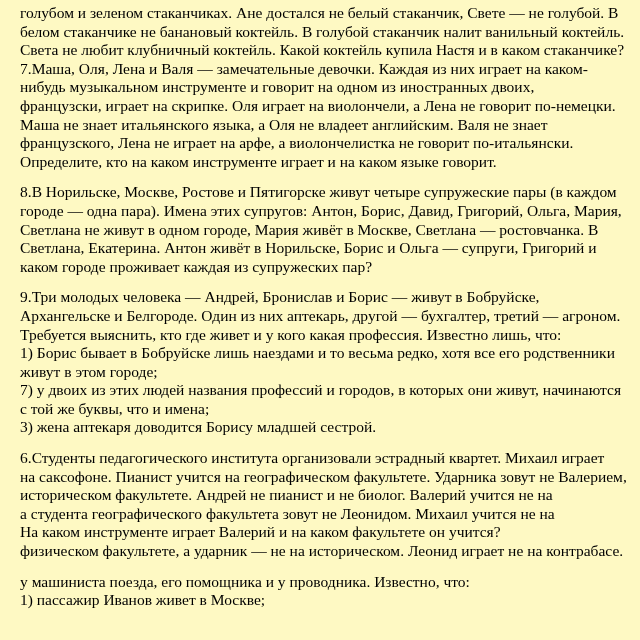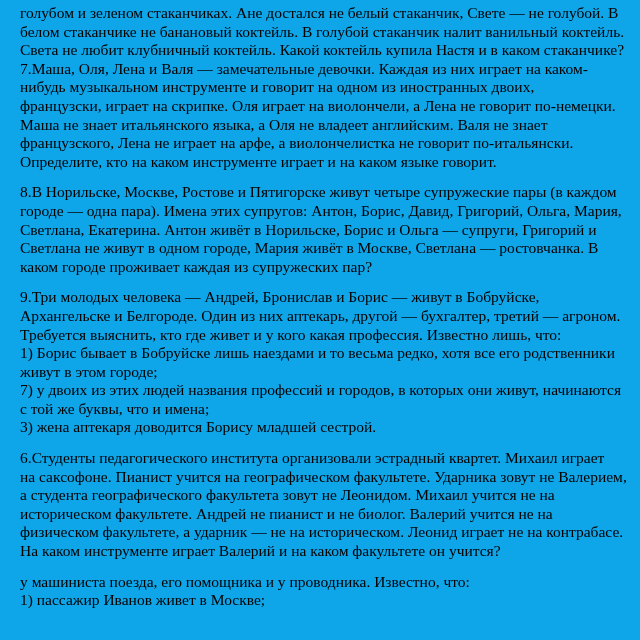--- a/index.html
+++ b/index.html
@@ -6,21 +6,21 @@
       margin: 0;
       padding: 0;
       background: #ffffff;
       overflow: hidden;
     }
     .page {
       width: 640px;
       height: 640px;
       box-sizing: border-box;
       padding: 4px 14px 0 20px;
-      background: #0ea5e9;
+      background: #fef9c3;
       color: #000000;
       font-family: "Liberation Serif", "DejaVu Serif", serif;
       font-size: 15.5px;
       line-height: 18.6px;
       overflow: hidden;
     }
     .paragraph {
       margin: 0 0 12px 0;
     }
     .paragraph.no-gap {
@@ -46,40 +46,40 @@
         <div class="text-line">7.Маша, Оля, Лена и Валя — замечательные девочки. Каждая из них играет на каком-</div>
         <div class="text-line">нибудь музыкальном инструменте и говорит на одном из иностранных двоих,</div>
         <div class="text-line">французски, играет на скрипке. Оля играет на виолончели, а Лена не говорит по-немецки.</div>
         <div class="text-line">Маша не знает итальянского языка, а Оля не владеет английским. Валя не знает</div>
         <div class="text-line">французского, Лена не играет на арфе, а виолончелистка не говорит по-итальянски.</div>
         <div class="text-line">Определите, кто на каком инструменте играет и на каком языке говорит.</div>
       </div>
       <div class="paragraph">
         <div class="text-line">8.В Норильске, Москве, Ростове и Пятигорске живут четыре супружеские пары (в каждом</div>
         <div class="text-line">городе — одна пара). Имена этих супругов: Антон, Борис, Давид, Григорий, Ольга, Мария,</div>
+        <div class="text-line">Светлана не живут в одном городе, Мария живёт в Москве, Светлана — ростовчанка. В</div>
         <div class="text-line">Светлана, Екатерина. Антон живёт в Норильске, Борис и Ольга — супруги, Григорий и</div>
-        <div class="text-line">Светлана не живут в одном городе, Мария живёт в Москве, Светлана — ростовчанка. В</div>
         <div class="text-line">каком городе проживает каждая из супружеских пар?</div>
       </div>
       <div class="paragraph">
         <div class="text-line">9.Три молодых человека — Андрей, Бронислав и Борис — живут в Бобруйске,</div>
         <div class="text-line">Архангельске и Белгороде. Один из них аптекарь, другой — бухгалтер, третий — агроном.</div>
         <div class="text-line">Требуется выяснить, кто где живет и у кого какая профессия. Известно лишь, что:</div>
         <div class="text-line">1) Борис бывает в Бобруйске лишь наездами и то весьма редко, хотя все его родственники</div>
         <div class="text-line">живут в этом городе;</div>
         <div class="text-line">7) у двоих из этих людей названия профессий и городов, в которых они живут, начинаются</div>
         <div class="text-line">с той же буквы, что и имена;</div>
         <div class="text-line">3) жена аптекаря доводится Борису младшей сестрой.</div>
       </div>
       <div class="paragraph">
         <div class="text-line">6.Студенты педагогического института организовали эстрадный квартет. Михаил играет</div>
         <div class="text-line">на саксофоне. Пианист учится на географическом факультете. Ударника зовут не Валерием,</div>
+        <div class="text-line">историческом факультете. Андрей не пианист и не биолог. Валерий учится не на</div>
         <div class="text-line">а студента географического факультета зовут не Леонидом. Михаил учится не на</div>
-        <div class="text-line">историческом факультете. Андрей не пианист и не биолог. Валерий учится не на</div>
+        <div class="text-line">На каком инструменте играет Валерий и на каком факультете он учится?</div>
         <div class="text-line">физическом факультете, а ударник — не на историческом. Леонид играет не на контрабасе.</div>
-        <div class="text-line">На каком инструменте играет Валерий и на каком факультете он учится?</div>
       </div>
       <div class="paragraph">
         <div class="text-line">у машиниста поезда, его помощника и у проводника. Известно, что:</div>
         <div class="text-line">1) пассажир Иванов живет в Москве;</div>
       </div>
     </div>
 </div>
 
 </body></html>

